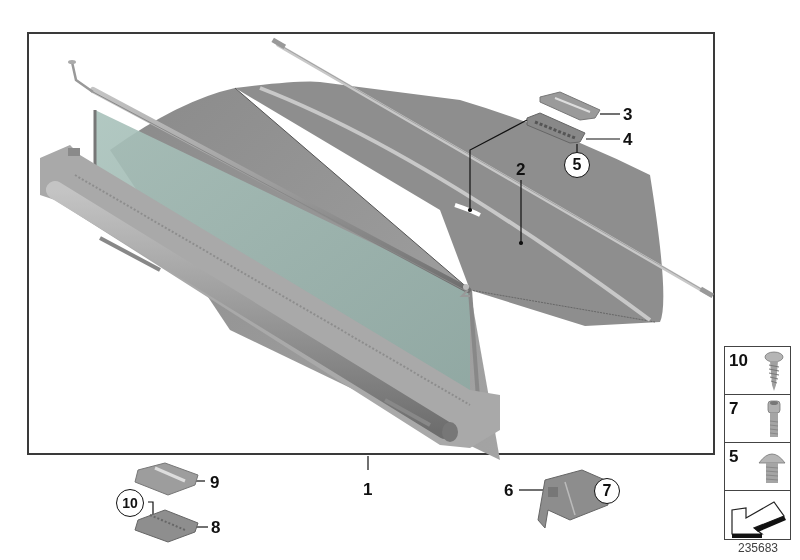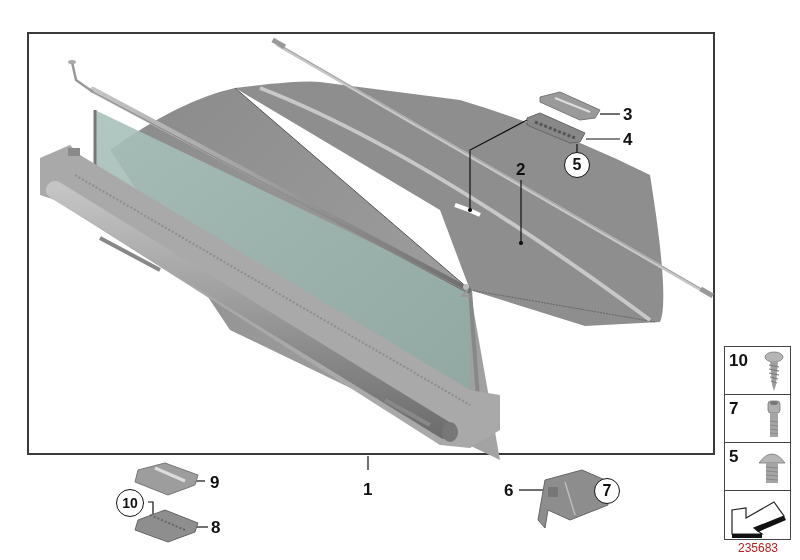--- a/index.html
+++ b/index.html
@@ -5,21 +5,21 @@
   html, body { margin:0; padding:0; background:#ffffff; }
   body { width:800px; height:560px; position:relative; overflow:hidden; font-family:"Liberation Sans", sans-serif; }
   .frame { position:absolute; left:27px; top:32px; width:688px; height:423px; border:2px solid #3a3a3a; box-sizing:border-box; }
   .callout { position:absolute; font-weight:bold; font-size:17px; color:#111; font-family:"Liberation Sans", sans-serif; line-height:1; }
   .circled { position:absolute; width:26px; height:26px; border:1.6px solid #111; border-radius:50%; box-sizing:border-box; display:flex; align-items:center; justify-content:center; font-weight:bold; font-size:16px; color:#111; background:#fff; }
   .legend { position:absolute; left:724px; top:346px; width:67px; }
   .legend-cell { position:relative; height:48px; border:1.5px solid #444; border-bottom:none; box-sizing:border-box; }
   .legend-cell:last-child { border-bottom:1.5px solid #444; }
   .legend-cell .num { position:absolute; left:4px; top:4px; font-weight:bold; font-size:17px; color:#111; }
   .legend-cell svg { position:absolute; }
-  .docnum { position:absolute; left:738px; top:541px; font-size:12px; color:#b91c1c; }
+  .docnum { position:absolute; left:738px; top:541px; font-size:12px; color:#404040; }
   svg.scene { position:absolute; left:0; top:0; }
 </style>
 </head>
 <body>
 
 <div class="frame"></div>
 
 <svg class="scene" width="800" height="560" viewBox="0 0 800 560">
   <defs>
     <linearGradient id="panelG" x1="0" y1="0" x2="1" y2="1">

